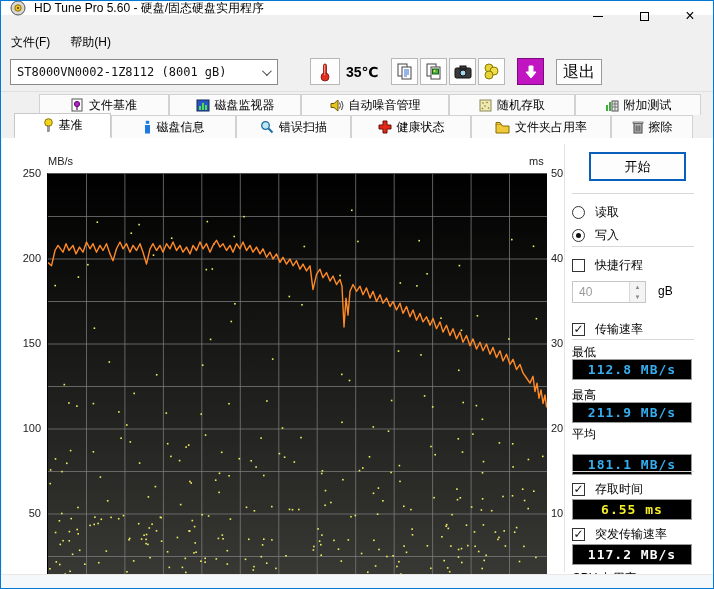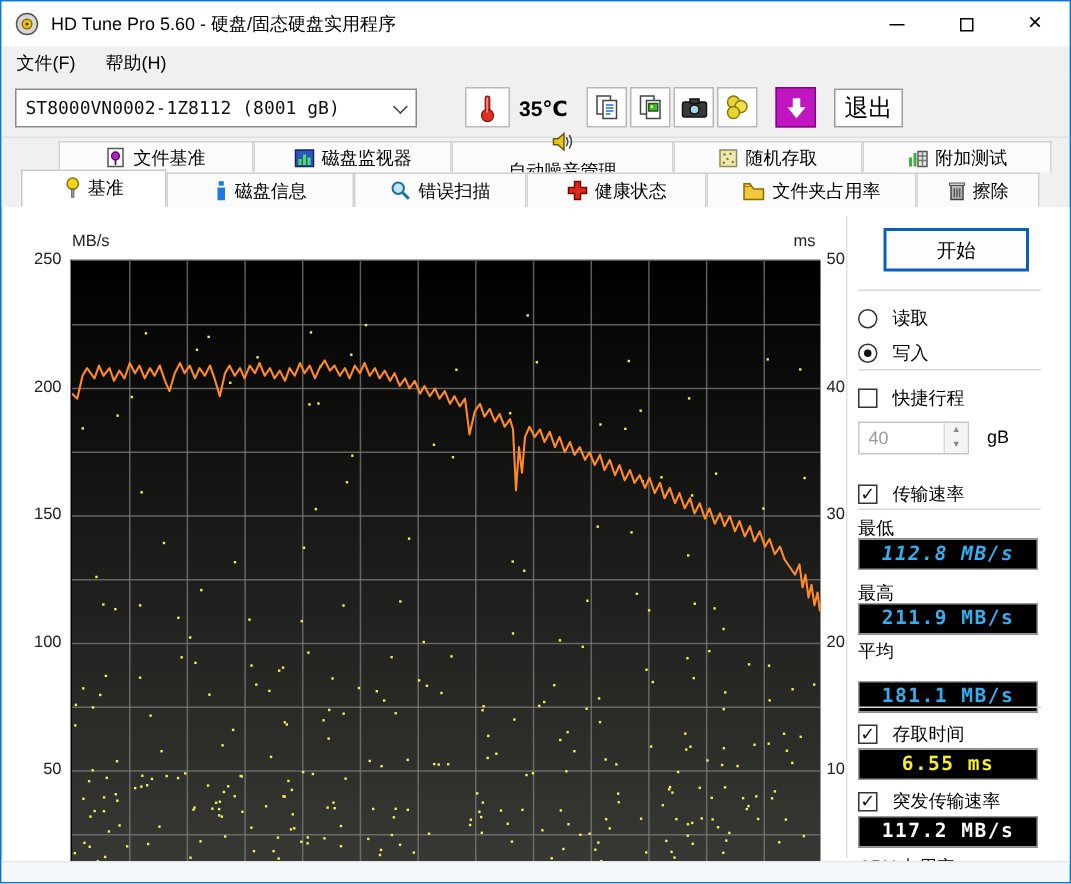--- a/index.html
+++ b/index.html
@@ -1,19 +1,19 @@
 <!DOCTYPE html>
 <html><head>
 <meta charset="utf-8">
 <style>
   html,body{margin:0;padding:0;background:#cfcfcf;font-family:"Liberation Sans","DejaVu Sans",sans-serif;}
   *{box-sizing:border-box;}
   .window{position:relative;width:714px;height:589px;background:#f0f0f0;border:1px solid #0079d8;overflow:hidden;}
   
-  .titlebar{position:absolute;left:0;top:0;width:100%;height:30px;background:#ffffff;display:flex;align-items:center;}
+  .titlebar{position:absolute;left:0;top:0;width:100%;height:14px;background:#ffffff;display:flex;align-items:center;}
   .titlebar .appicon{width:16px;height:16px;margin:0 8px 0 9px;}
   .titlebar .title{font-size:12px;color:#000;white-space:nowrap;}
   .wincontrols{position:absolute;right:0;top:0;height:30px;display:flex;}
   .wbtn{width:46px;height:30px;display:flex;align-items:center;justify-content:center;color:#000;font-size:13px;}
   .wbtn .minbar{display:block;width:10px;border-top:1px solid #000;}
   .wbtn .maxbox{display:block;width:9px;height:9px;border:1px solid #000;}
   .wbtn.close{font-size:16px;font-weight:400;}
   
   .menubar{position:absolute;left:0;top:30px;width:100%;height:22px;background:#f0f0f0;display:flex;align-items:center;font-size:12px;}
   .menuitem{padding:3px 10px;color:#000;}
@@ -156,21 +156,21 @@
       </div>
       <div class="tab" style="width:132px;">
         <svg width="14" height="13" viewBox="0 0 14 13">
             <rect x="1" y="1" width="12" height="11" fill="#2a56c4" stroke="#12275c"></rect>
             <rect x="3" y="7" width="2" height="4" fill="#4fe04f"></rect>
             <rect x="6" y="4" width="2" height="7" fill="#4fe04f"></rect>
             <rect x="9" y="6" width="2" height="5" fill="#4fe04f"></rect>
           </svg>
         <span>磁盘监视器</span>
       </div>
-      <div class="tab" style="width:148px;flex-direction:column;">
+      <div class="tab" style="width:148px;">
         <svg width="14" height="13" viewBox="0 0 14 13">
             <path d="M1 4.5 h3 L8 1 v11 L4 8.5 h-3 z" fill="#e8c41d" stroke="#6b5a00"></path>
             <path d="M9.5 3.5 q2 3 0 6 M11.5 2 q3 4.5 0 9" fill="none" stroke="#444" stroke-width="1"></path>
           </svg>
         <span>自动噪音管理</span>
       </div>
       <div class="tab" style="width:126px;">
         <svg width="13" height="13" viewBox="0 0 13 13">
             <rect x="1" y="1" width="11" height="11" fill="#efe8b0" stroke="#8a8a5a"></rect>
             <circle cx="4" cy="4" r="0.8" fill="#7a7a2a"></circle>
@@ -649,21 +649,21 @@
     </div>
     <span class="unit">gB</span>
 
     <div class="ritem" style="top:183px;">
       <span class="cbox">✓</span>
       <span>传输速率</span>
     </div>
     <div class="sep" style="top:201px;"></div>
 
     <span class="lcdlabel" style="top:206px;">最低</span>
-    <div class="lcd cyan" style="top:221px;font-style:italic;">112.8 MB/s</div>
+    <div class="lcd cyan" style="top:221px;">112.8 MB/s</div>
     <span class="lcdlabel" style="top:249px;">最高</span>
     <div class="lcd cyan" style="top:264px;">211.9 MB/s</div>
     <span class="lcdlabel" style="top:288px;">平均</span>
     <div class="lcd cyan" style="top:316px;">181.1 MB/s</div>
 
     <div class="sep" style="top:333px;"></div>
     <div class="ritem" style="top:343px;">
       <span class="cbox">✓</span>
       <span>存取时间</span>
     </div>

